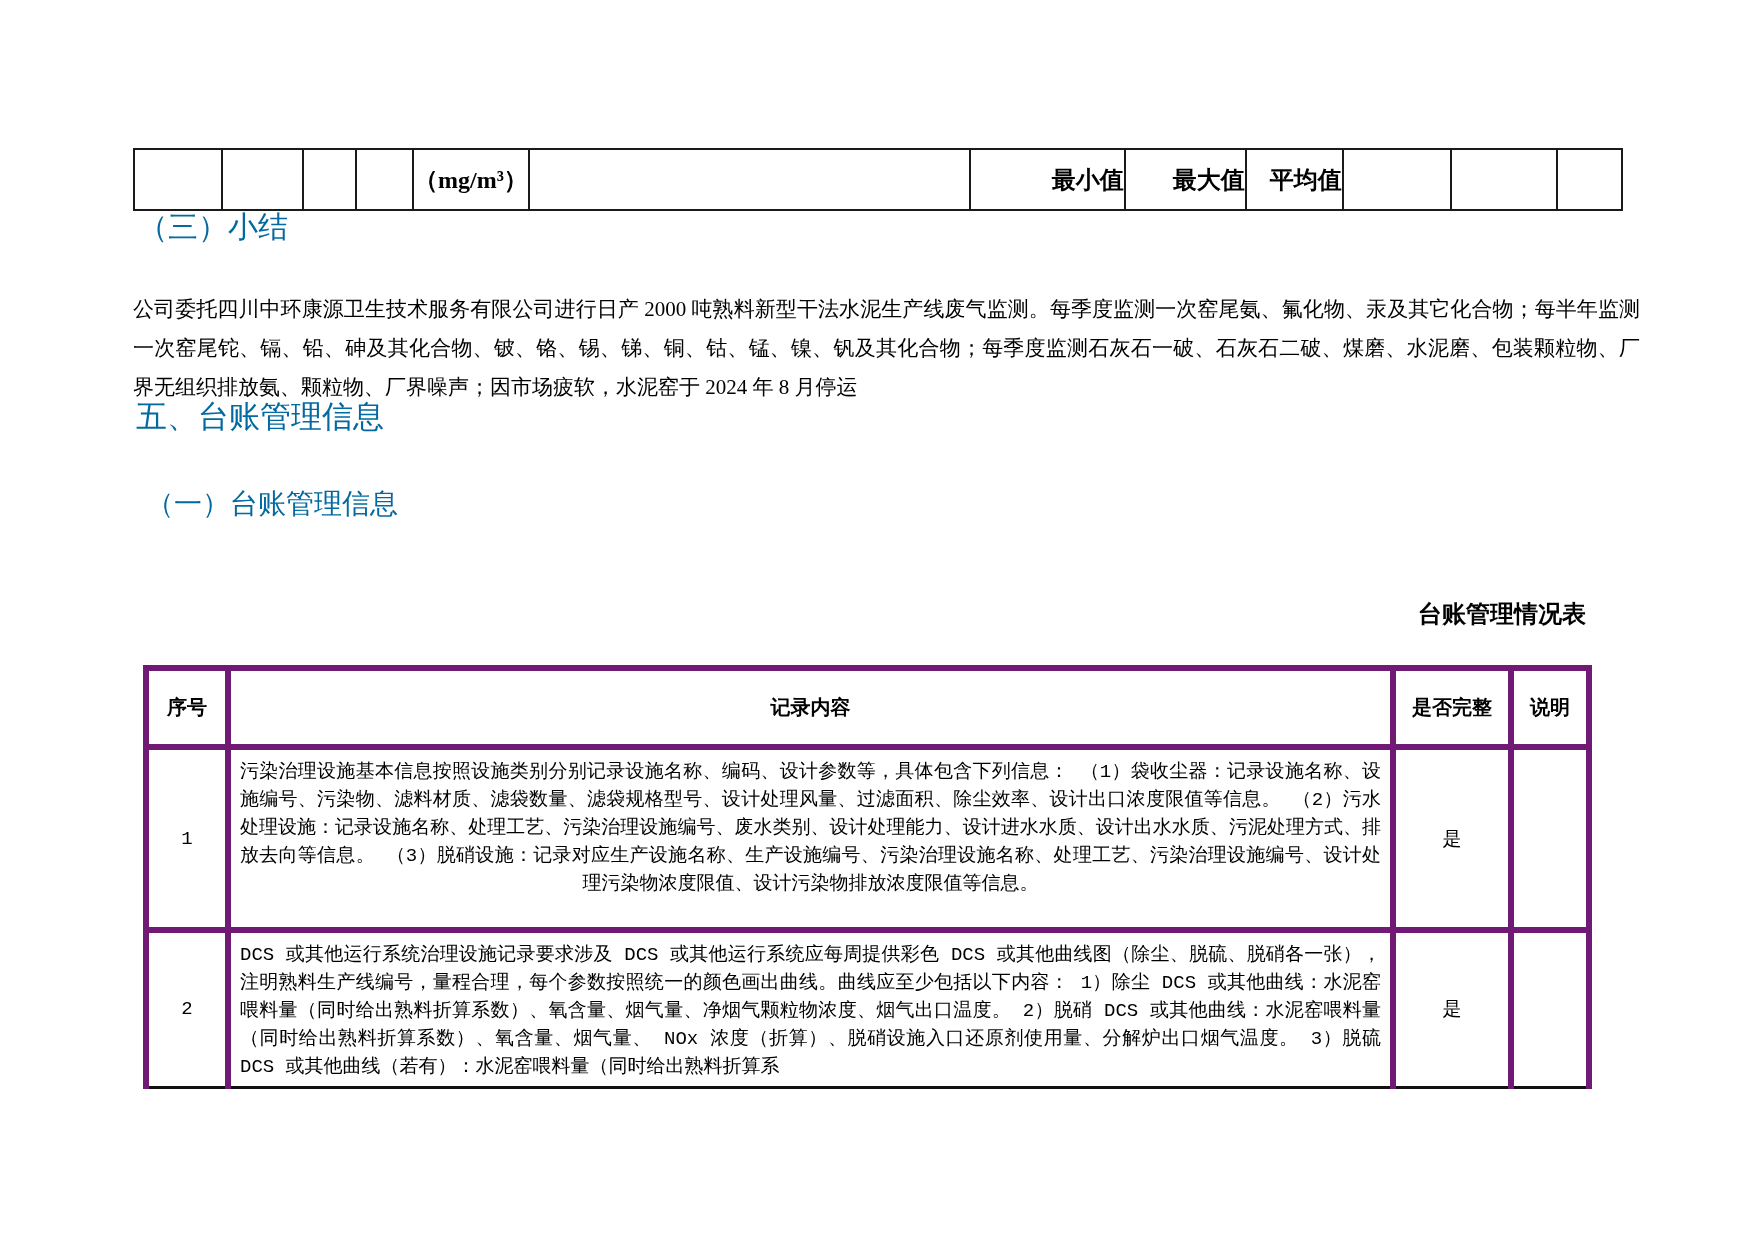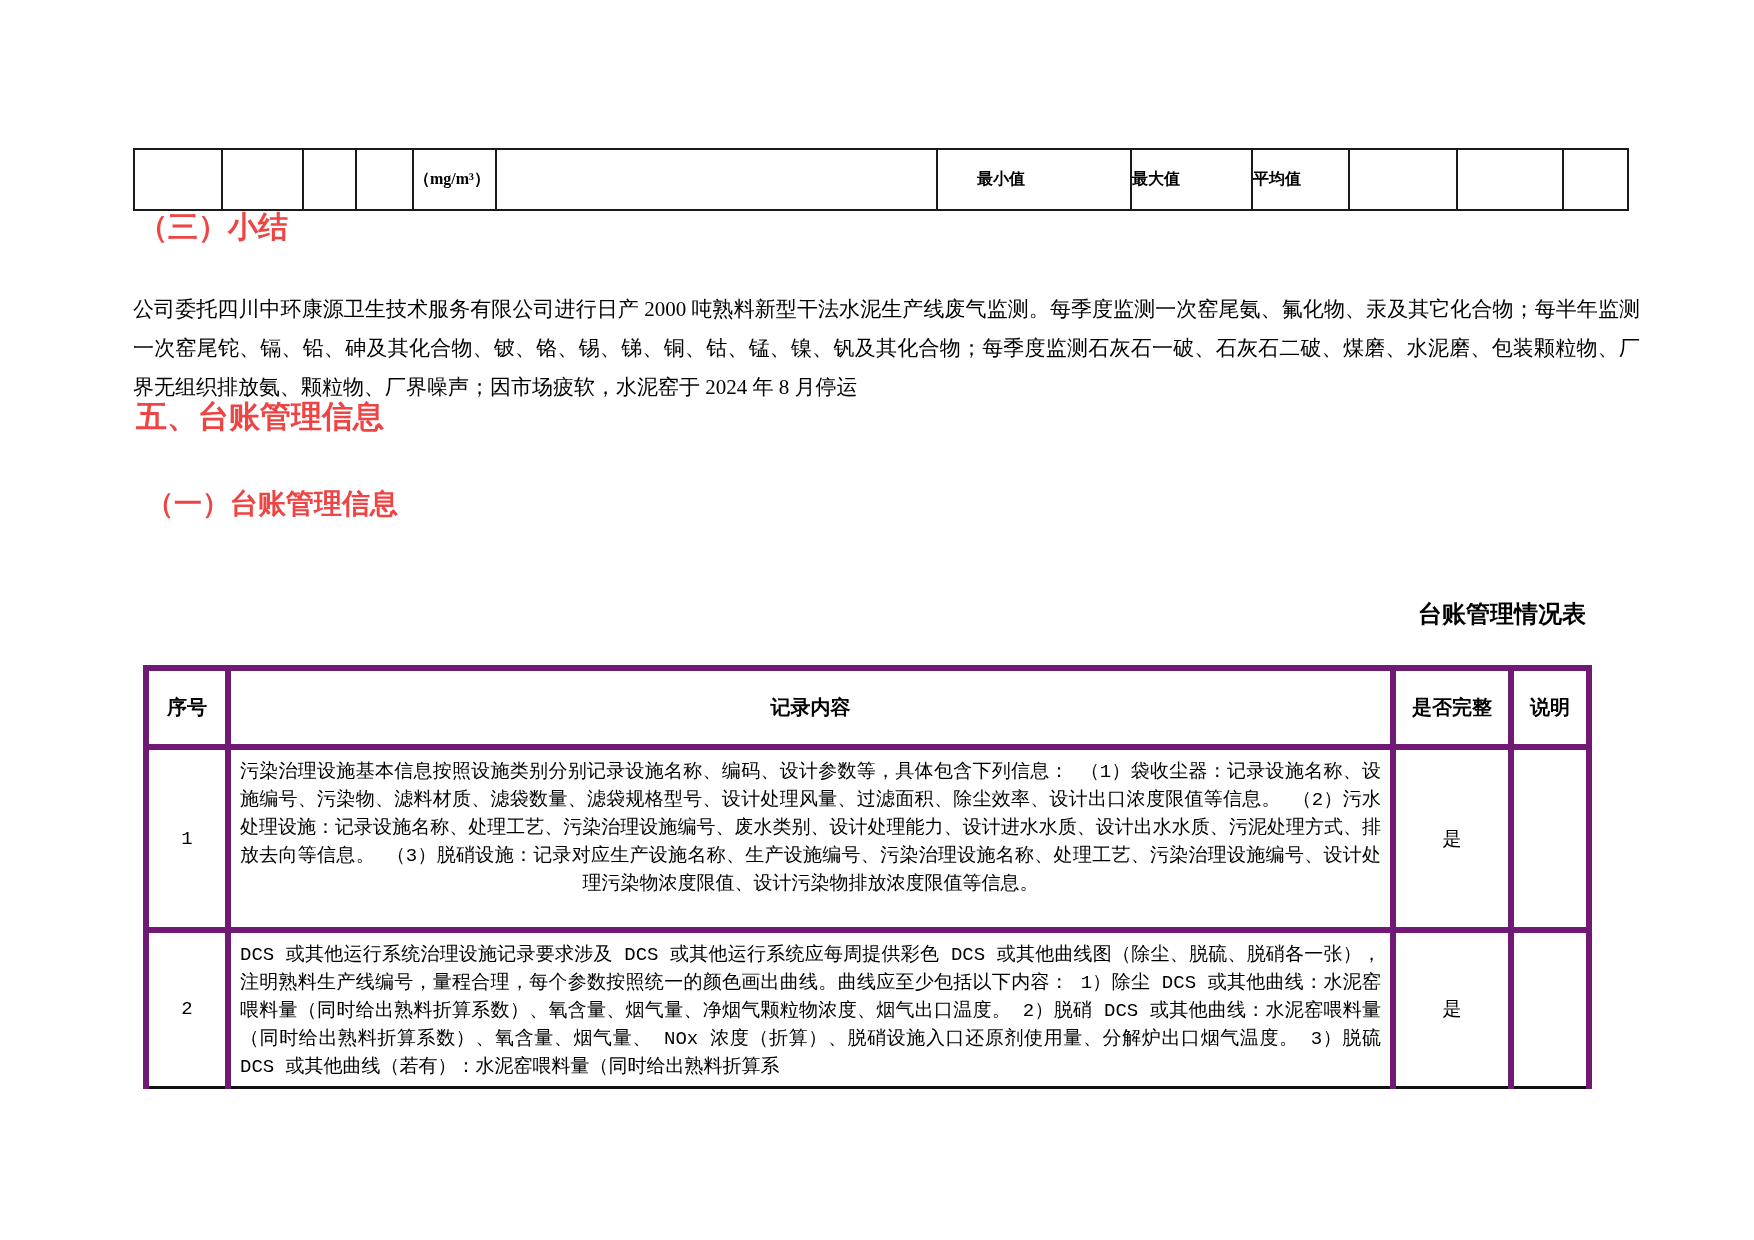--- a/index.html
+++ b/index.html
@@ -12,31 +12,31 @@
     overflow:hidden;
   }
   
   #cont-table{
     position:absolute;left:133px;top:148px;
     border-collapse:collapse;table-layout:fixed;
   }
   #cont-table td{
     border:2px solid #1a1a1a;
     height:59px;
-    text-align:left;vertical-align:middle;
-    font-weight:bold;font-size:16px;
+    text-align:right;vertical-align:middle;
+    font-weight:bold;font-size:24px;
     font-family:"Liberation Serif","DejaVu Serif",serif;
     padding:0;
     overflow:hidden;white-space:nowrap;
   }
   
   .h-black{
     position:absolute;
     font-family:"Liberation Sans","DejaVu Sans",sans-serif;
-    font-weight:bold;color:#ef4444;white-space:nowrap;
+    font-weight:normal;color:#0369a1;white-space:nowrap;
   }
   #heading-summary{left:138px;top:207px;font-size:30px;}
   #heading-ledger{left:136px;top:396px;font-size:31px;}
   #subheading-ledger{left:146px;top:485px;font-size:28px;}
   #ledger-table-title{
     position:absolute;left:143px;top:598px;width:1443px;
     text-align:right;font-family:"Liberation Sans","DejaVu Sans",sans-serif;
     font-weight:bold;font-size:24px;
   }
   
@@ -82,21 +82,21 @@
 
   <table id="cont-table">
     <tbody>
       <tr id="cont-row">
           <td style="width: 86px;"></td>
           <td style="width: 79px;"></td>
           <td style="width: 51px;"></td>
           <td style="width: 55px;"></td>
           <td style="width: 81px;">（mg/m³）</td>
           <td style="width: 439px;"></td>
-          <td style="width: 153px; padding-left: 39px;">最小值</td>
+          <td style="width: 153px;">最小值</td>
           <td style="width: 119px; margin-top: 40px;">最大值</td>
           <td style="width: 95px;">平均值</td>
           <td style="width: 106px;"></td>
           <td style="width: 104px;"></td>
           <td style="width: 63px;"></td>
         </tr>
     </tbody>
   </table>
 
   <div id="heading-summary" class="h-black">（三）小结</div>

